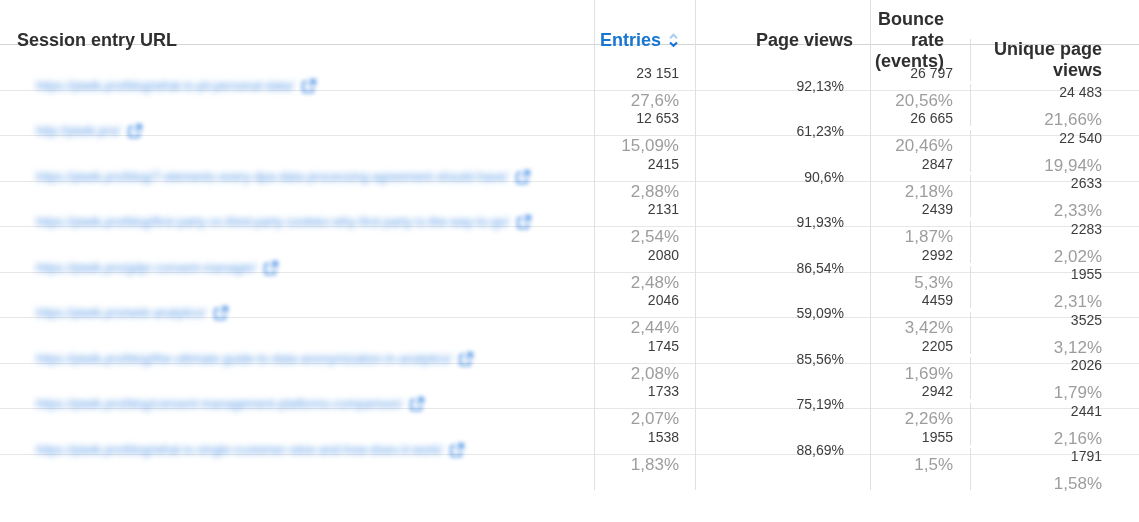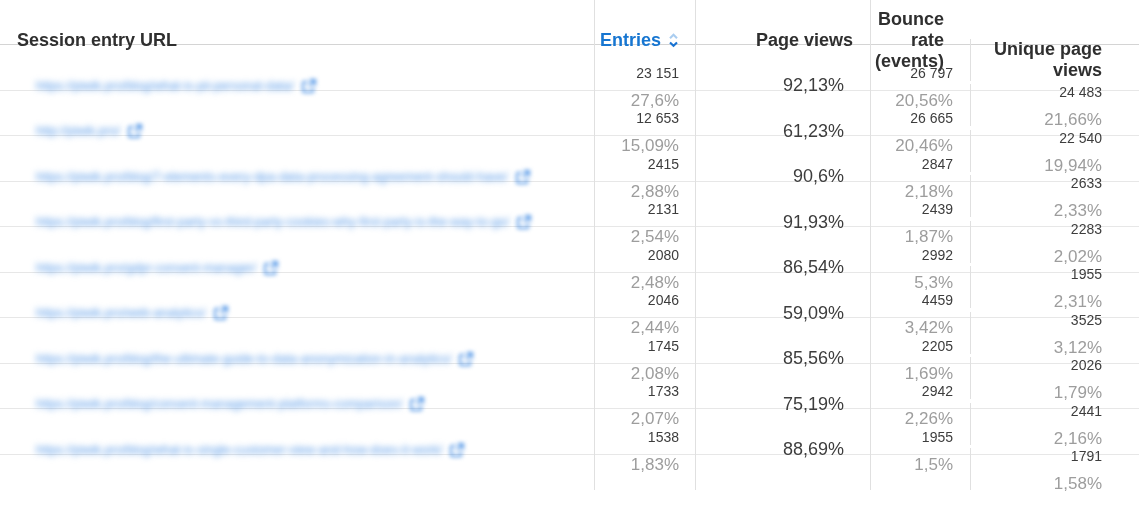--- a/index.html
+++ b/index.html
@@ -114,21 +114,21 @@
   }
   .num-cell .sub {
     font-size: 17px;
     color: #9d9d9d;
     line-height: 13px;
   }
   .bounce-cell {
     display: flex;
     align-items: center;
     justify-content: flex-end;
-    font-size: 18px;
+    font-size: 14px;
     color: #3d3d3d;
   }
   
   .bottom-sliver {
     height: 9px;
     background: #ffffff;
   }
 </style>
 </head>
 <body>

